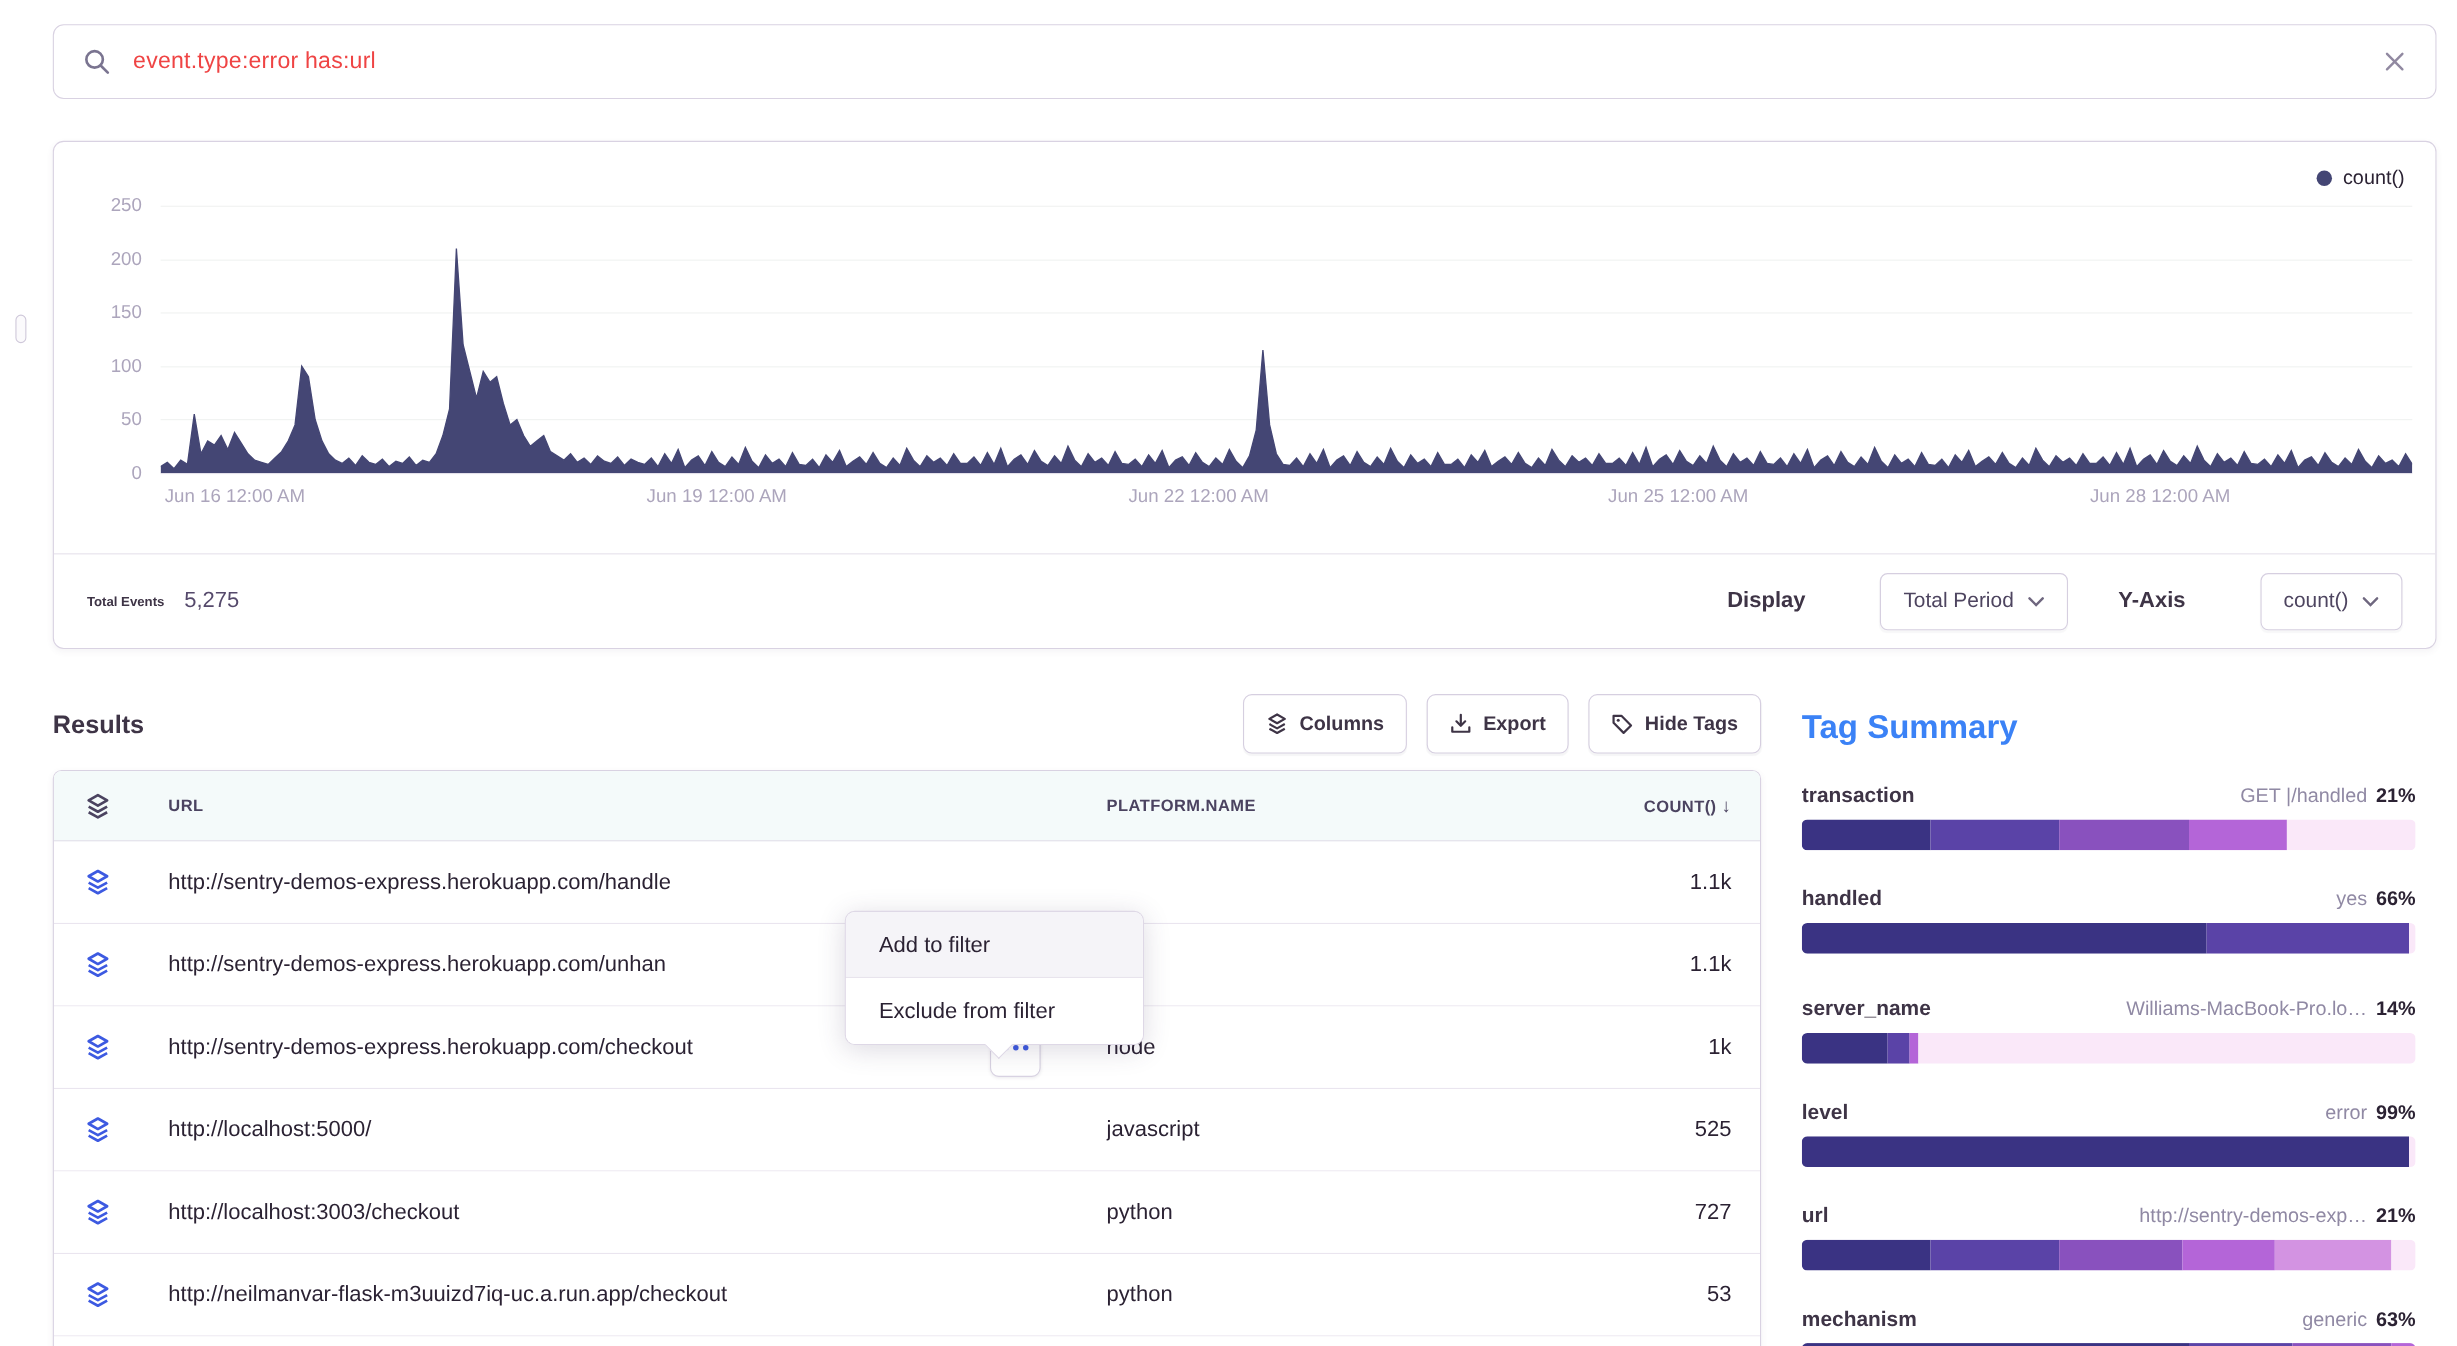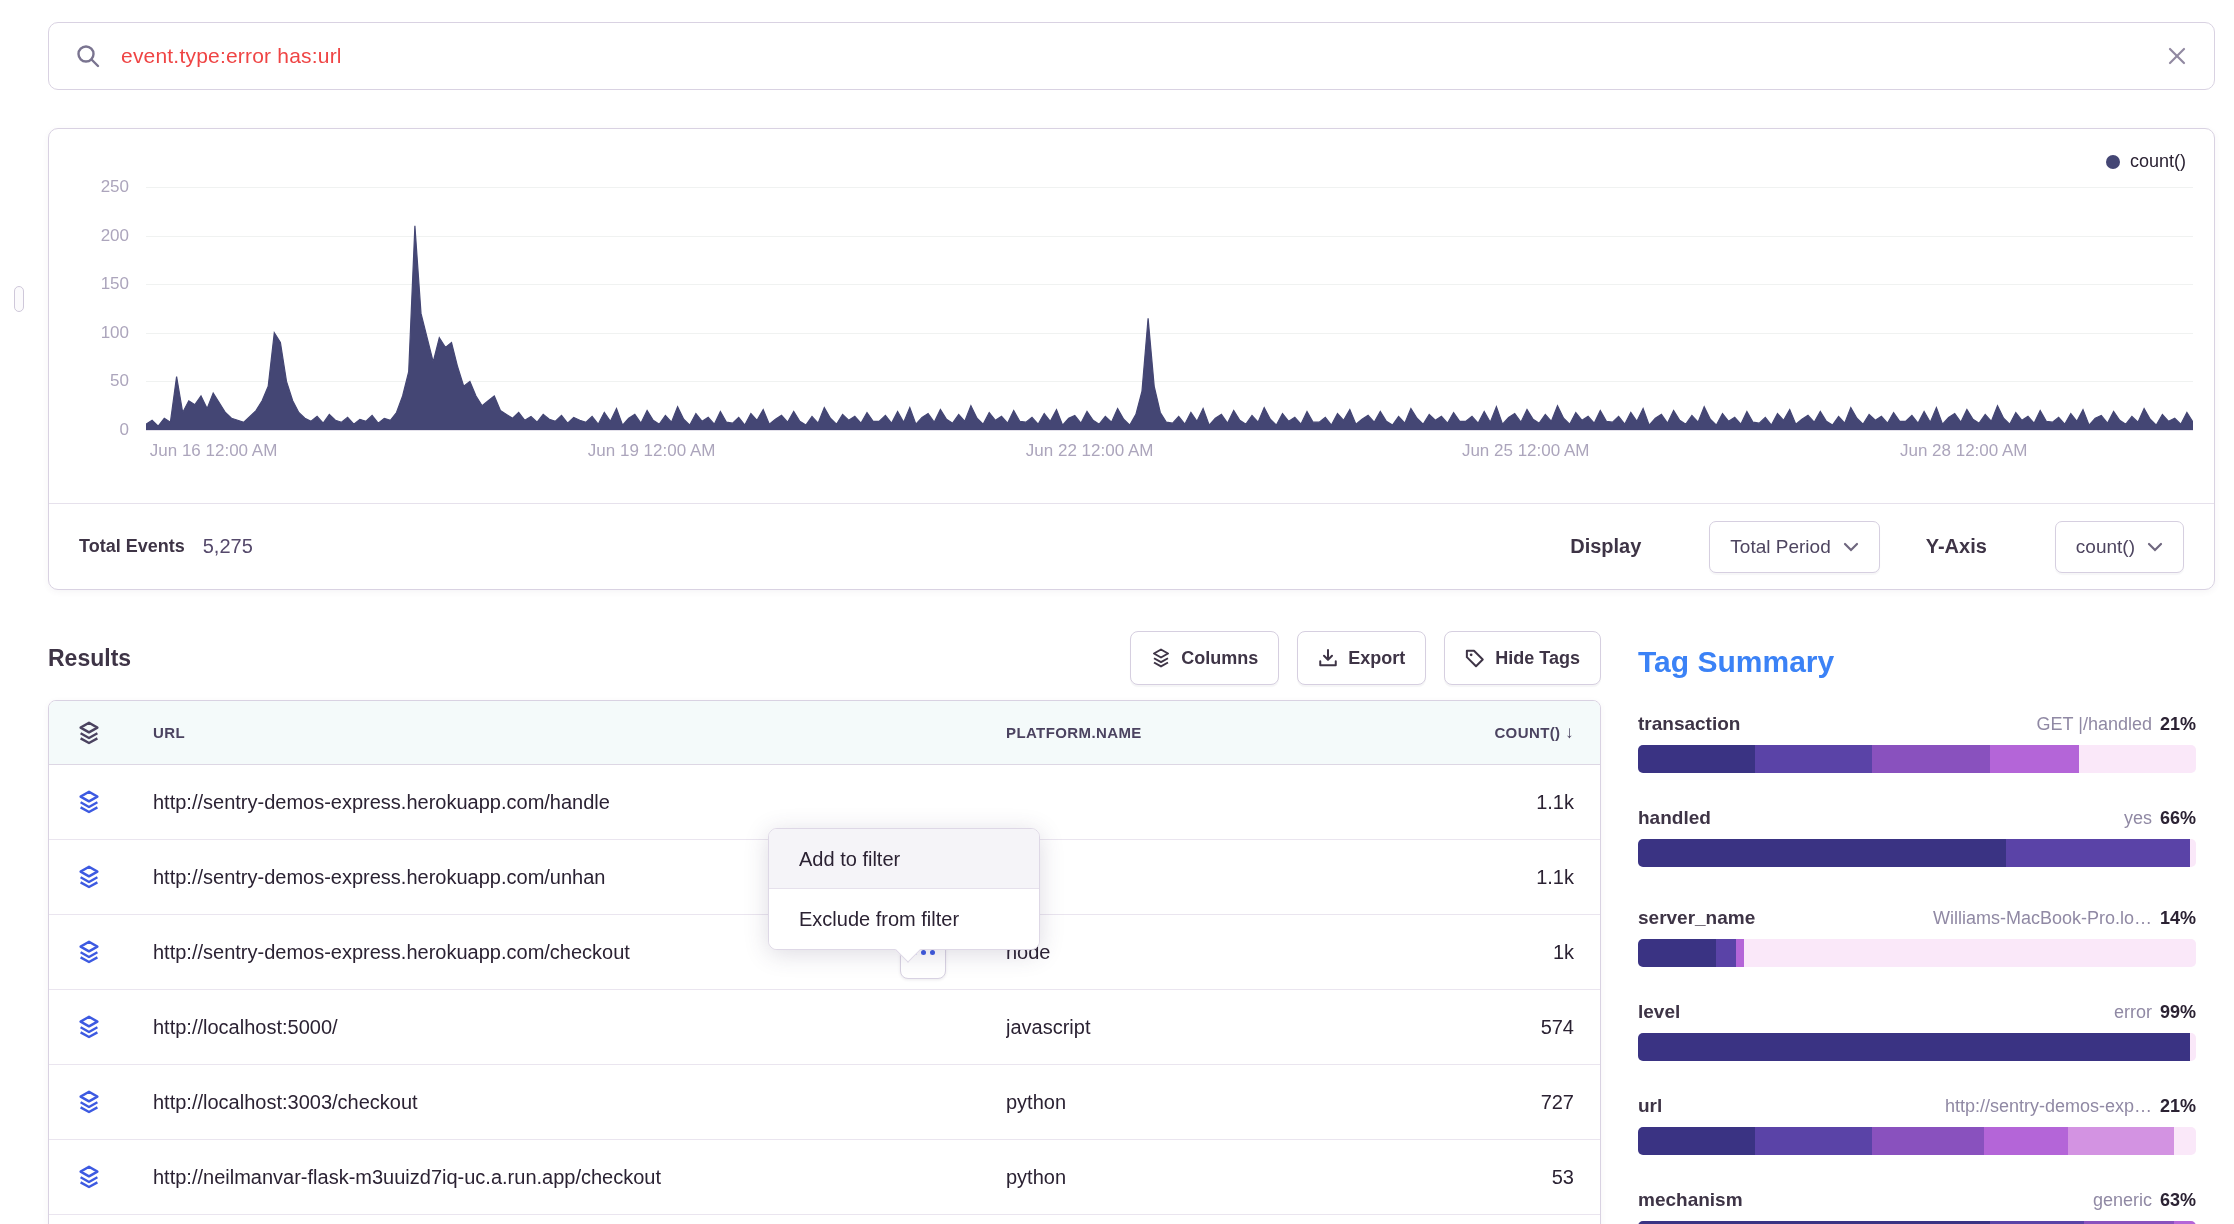--- a/index.html
+++ b/index.html
@@ -28,21 +28,21 @@
   .legend-dot { width:14px; height:14px; border-radius:50%; background:#444674; display:inline-block; }
   .plot-area { position:absolute; left:0; top:0; right:0; height:374px; }
   .gridline { position:absolute; left:97px; width:2047px; height:1px; background:#f0f2f1; }
   .gridline.zero { background:#e3e0ea; }
   .ytick { position:absolute; left:0; width:80px; text-align:right; font-size:17px; color:#aca5bc; height:22px; line-height:22px; }
   .xtick { position:absolute; top:312px; transform:translateX(-50%); font-size:17px; color:#aca5bc; white-space:nowrap; }
   .series-svg { position:absolute; left:97px; top:58px; }
 
   .chart-footer { position:absolute; left:0; right:0; bottom:0; height:86px; border-top:1px solid #e6e1ec;
     display:flex; align-items:center; padding:0 30px; }
-  .te-label { font-size:18px; font-weight:bold; color:#3e3446; margin-right:18px; }
+  .te-label { font-size:12px; font-weight:bold; color:#3e3446; margin-right:18px; }
   .te-value { font-size:20px; color:#55496b; }
   .footer-controls { margin-left:auto; display:flex; align-items:center; gap:20px; }
   .ctl-label { font-size:20px; font-weight:bold; color:#3e3446; }
   .ctl-label.gap { margin-left:26px; }
   .select { display:flex; align-items:center; gap:12px; height:52px; padding:0 20px; background:#fff;
     border:1px solid #d6cfe0; border-radius:7px; font-size:19px; color:#4e4560;
     font-family:"Liberation Sans", sans-serif; box-shadow:0 2px 1px rgba(60,50,80,0.04); cursor:pointer;margin-left:48px; }
 
   
   .results-bar { position:absolute; left:48px; top:631px; width:1553px; height:54px; display:flex; align-items:center; }
@@ -252,21 +252,21 @@
         <div class="trow">
       <div class="cell-icon">
             <svg width="24" height="24" viewBox="0 0 16 16">
       <path d="M8 1.2 L13.6 4.4 L8 7.6 L2.4 4.4 Z" fill="none" stroke="#3d5ae1" stroke-width="1.6" stroke-linejoin="round"></path>
       <path d="M2.4 8.2 L8 11.3 L13.6 8.2" fill="none" stroke="#3d5ae1" stroke-width="1.6" stroke-linejoin="round"></path>
       <path d="M2.4 11.6 L8 14.7 L13.6 11.6" fill="none" stroke="#3d5ae1" stroke-width="1.6" stroke-linejoin="round"></path>
             </svg>
           </div>
       <div class="cell-url">http://localhost:5000/</div>
       <div class="cell-platform">javascript</div>
-      <div class="cell-count">574</div>
+      <div class="cell-count">525</div>
         </div>
         <div class="trow">
       <div class="cell-icon">
             <svg width="24" height="24" viewBox="0 0 16 16">
       <path d="M8 1.2 L13.6 4.4 L8 7.6 L2.4 4.4 Z" fill="none" stroke="#3d5ae1" stroke-width="1.6" stroke-linejoin="round"></path>
       <path d="M2.4 8.2 L8 11.3 L13.6 8.2" fill="none" stroke="#3d5ae1" stroke-width="1.6" stroke-linejoin="round"></path>
       <path d="M2.4 11.6 L8 14.7 L13.6 11.6" fill="none" stroke="#3d5ae1" stroke-width="1.6" stroke-linejoin="round"></path>
             </svg>
           </div>
       <div class="cell-url">http://localhost:3003/checkout</div>

